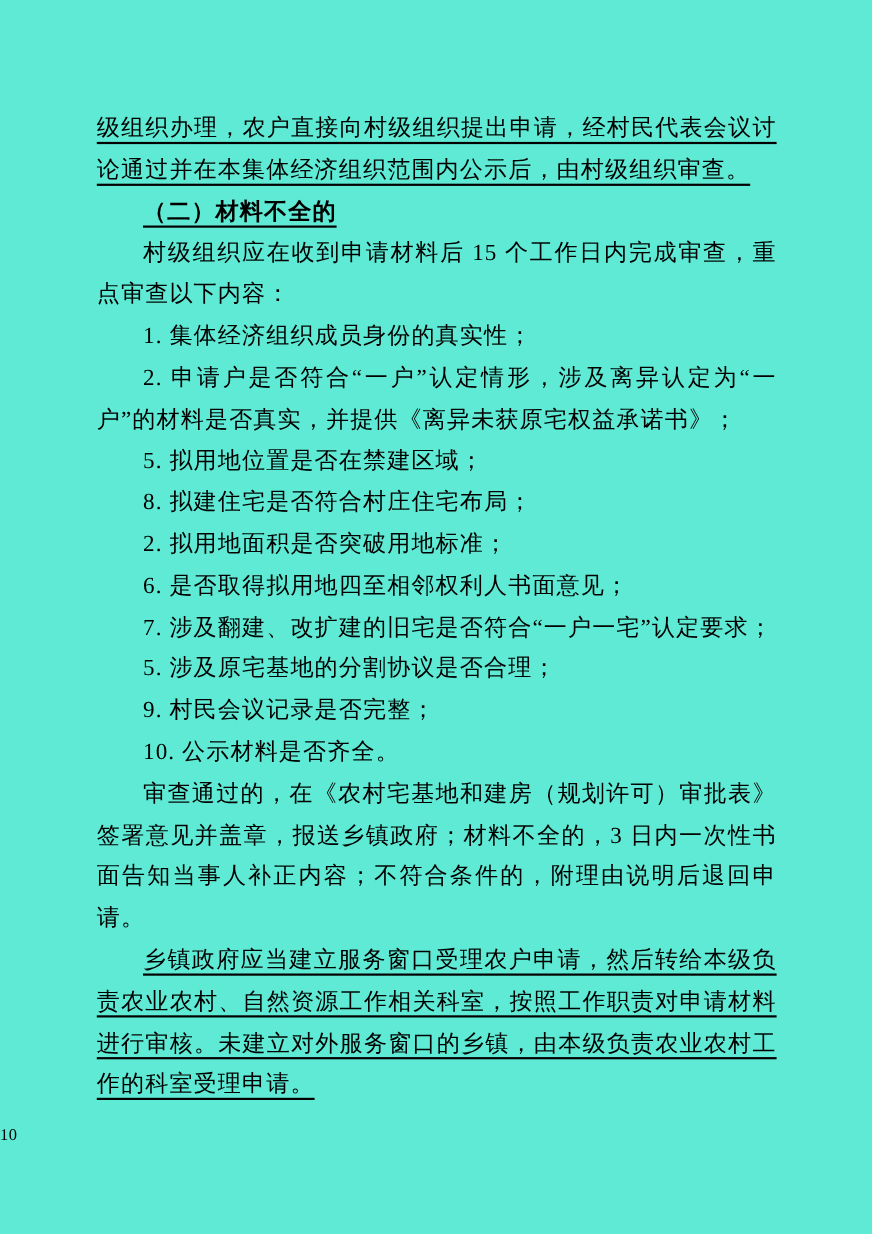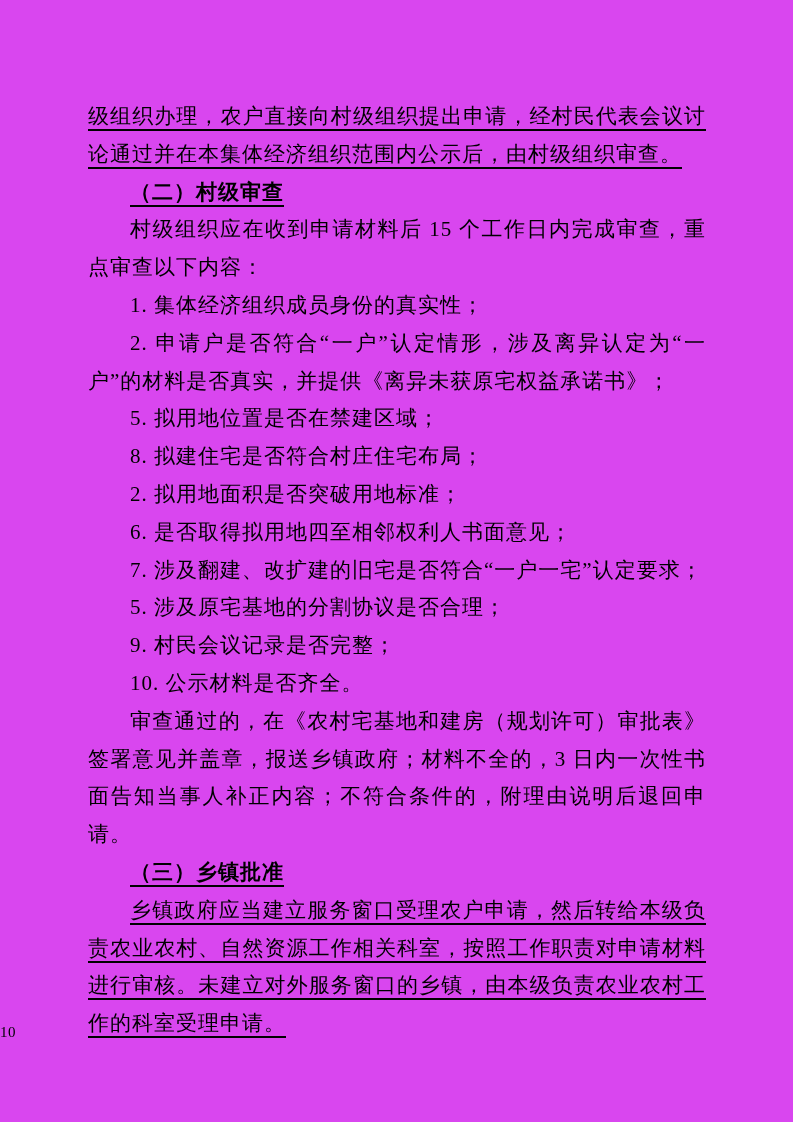--- a/index.html
+++ b/index.html
@@ -4,21 +4,21 @@
 <style>
   * { margin: 0; padding: 0; box-sizing: border-box; }
   html, body {
     background: #ffffff;
     font-family: "Liberation Serif", "DejaVu Serif", serif;
   }
   .page {
     position: relative;
     width: 793px;
     height: 1122px;
-    background: #d946ef;
+    background: #5eead4;
     color: #000000;
     overflow: hidden;
   }
   .content {
     position: absolute;
     left: 88px;
     top: 98px;
     width: 618px;
     text-align: justify;
     text-justify: inter-ideograph;
@@ -49,30 +49,29 @@
     letter-spacing: 0.5px;
     color: #000000;
   }
 </style>
 </head>
 <body>
 
 <div class="page">
   <div class="content">
     <p class="para u no-indent">级组织办理，农户直接向村级组织提出申请，经村民代表会议讨论通过并在本集体经济组织范围内公示后，由村级组织审查。</p>
-    <p class="heading u">（二）村级审查</p>
+    <p class="heading u">（二）材料不全的</p>
     <p class="para">村级组织应在收到申请材料后 15 个工作日内完成审查，重点审查以下内容：</p>
     <p class="para">1. 集体经济组织成员身份的真实性；</p>
     <p class="para">2. 申请户是否符合“一户”认定情形，涉及离异认定为“一户”的材料是否真实，并提供《离异未获原宅权益承诺书》；</p>
     <p class="para">5. 拟用地位置是否在禁建区域；</p>
     <p class="para">8. 拟建住宅是否符合村庄住宅布局；</p>
     <p class="para">2. 拟用地面积是否突破用地标准；</p>
     <p class="para">6. 是否取得拟用地四至相邻权利人书面意见；</p>
     <p class="para">7. 涉及翻建、改扩建的旧宅是否符合“一户一宅”认定要求；</p>
     <p class="para">5. 涉及原宅基地的分割协议是否合理；</p>
     <p class="para">9. 村民会议记录是否完整；</p>
     <p class="para">10. 公示材料是否齐全。</p>
     <p class="para">审查通过的，在《农村宅基地和建房（规划许可）审批表》签署意见并盖章，报送乡镇政府；材料不全的，3 日内一次性书面告知当事人补正内容；不符合条件的，附理由说明后退回申请。</p>
-    <p class="heading u">（三）乡镇批准</p>
     <p class="para u">乡镇政府应当建立服务窗口受理农户申请，然后转给本级负责农业农村、自然资源工作相关科室，按照工作职责对申请材料进行审核。未建立对外服务窗口的乡镇，由本级负责农业农村工作的科室受理申请。</p>
   </div>
   <div class="footer">10</div>
 </div>
 
 </body></html>

